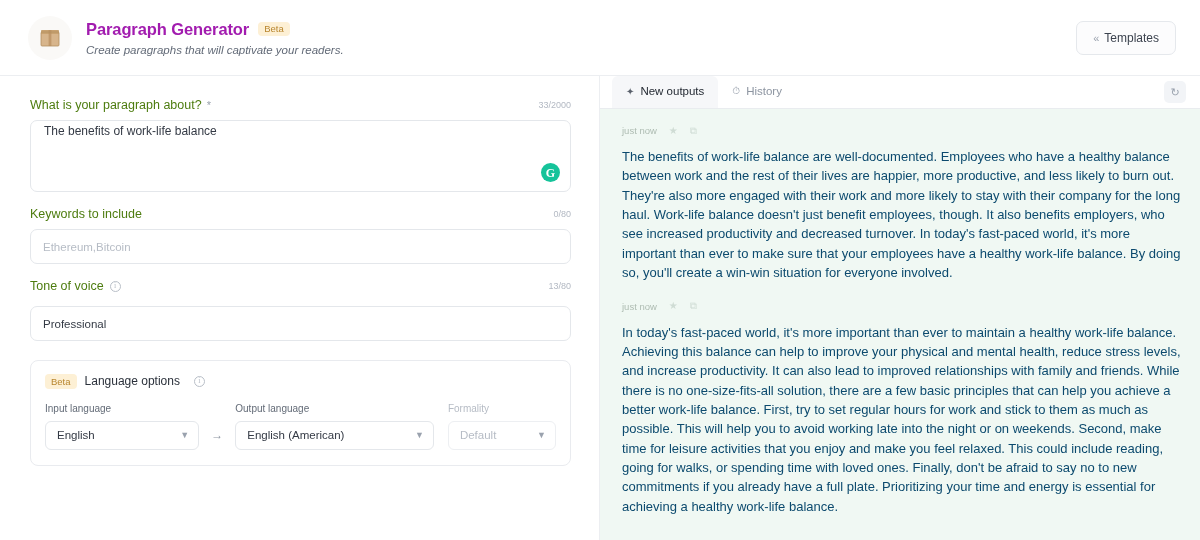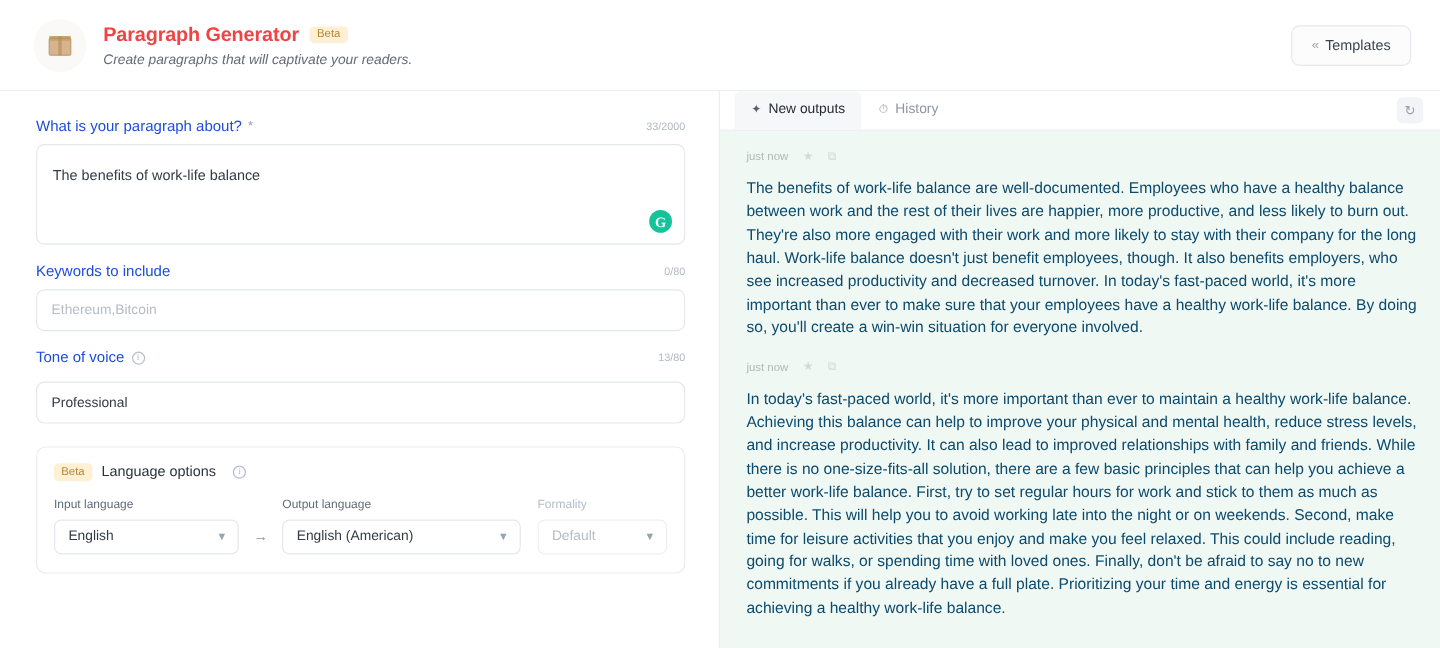--- a/index.html
+++ b/index.html
@@ -28,21 +28,21 @@
     width: 44px; height: 44px;
     border-radius: 50%;
     background: #faf9f7;
     display: flex; align-items: center; justify-content: center;
     flex: 0 0 44px;
   }
   .box-icon { display: block; }
   .header-text { margin-left: 14px; display: flex; flex-direction: column; justify-content: center; }
   .title-row { display: flex; align-items: center; gap: 9px; }
   .app-title {
-    font-size: 16.5px; font-weight: bold; color: #ef4444; letter-spacing: -0.1px;
+    font-size: 16.5px; font-weight: bold; color: #a21caf; letter-spacing: -0.1px;
   }
   .beta-badge {
     background: #fdf0d5;
     color: #b8862f;
     font-size: 9.5px;
     padding: 2.5px 6px 2.5px 6px;
     border-radius: 4px;
     font-weight: normal;
     line-height: 1;
   }
@@ -70,37 +70,37 @@
     padding: 22px 28px 0 30px;
     background: #fff;
     border-right: 1px solid #eceef1;
     overflow: hidden;
   }
   .field { margin-bottom: 15px; }
   .field-head {
     display: flex; align-items: center;
     margin-bottom: 8px;
   }
-  .field-label { font-size: 12.5px; color: #1d4ed8; font-weight: normal; }
+  .field-label { font-size: 12.5px; color: #4d7c0f; font-weight: normal; }
   .req-star { color: #9aa2ae; font-size: 11px; margin-left: 5px; }
   .counter { margin-left: auto; font-size: 9px; color: #b3b9c3; }
   .info-icon {
     display: inline-flex; align-items: center; justify-content: center;
     width: 11px; height: 11px; border-radius: 50%;
     border: 1px solid #b9bfc8; color: #b9bfc8;
     font-size: 8px; line-height: 1; margin-left: 6px;
     font-family: "Liberation Serif", serif;
   }
   .textarea-box {
     position: relative;
     border: 1px solid #e4e7eb;
     border-radius: 7px;
-    height: 84px;
-    background: #fff;
-    padding: 17px 13px;
+    height: 72px;
+    background: #fff;
+    padding: 2px 13px;
   }
   .textarea-val { font-size: 12px; color: #343a45; line-height: 1.4; }
   .grammarly {
     position: absolute; right: 10px; bottom: 9px;
     width: 19px; height: 19px; border-radius: 50%;
     background: #15c39a;
     display: flex; align-items: center; justify-content: center;
     color: #fff; font-size: 12px; font-weight: bold;
     font-family: "Liberation Serif", serif;
     line-height: 1;

